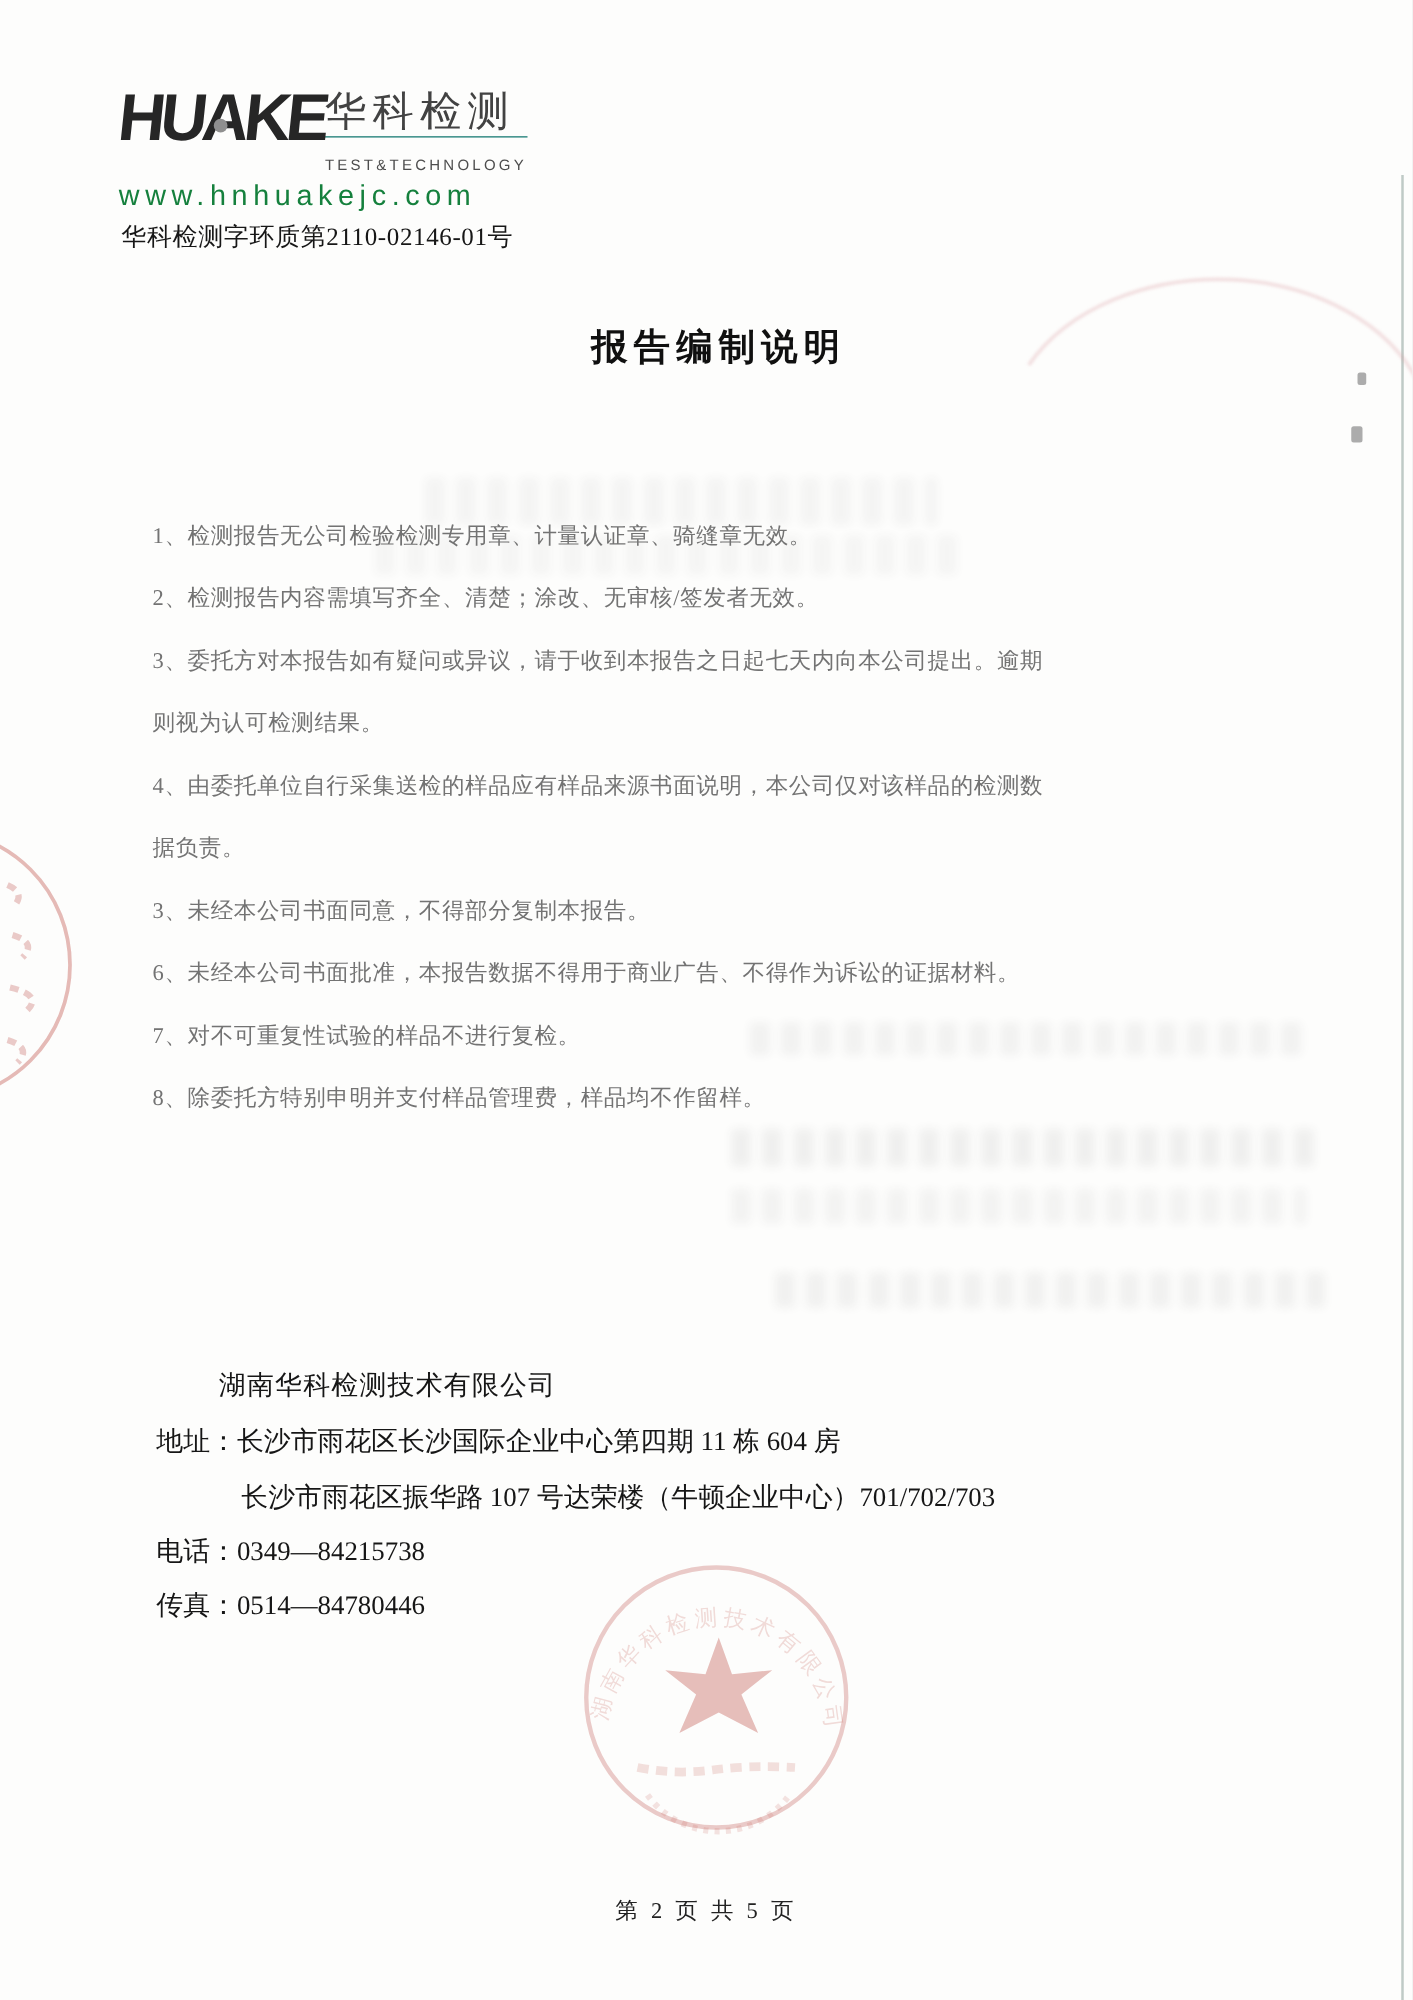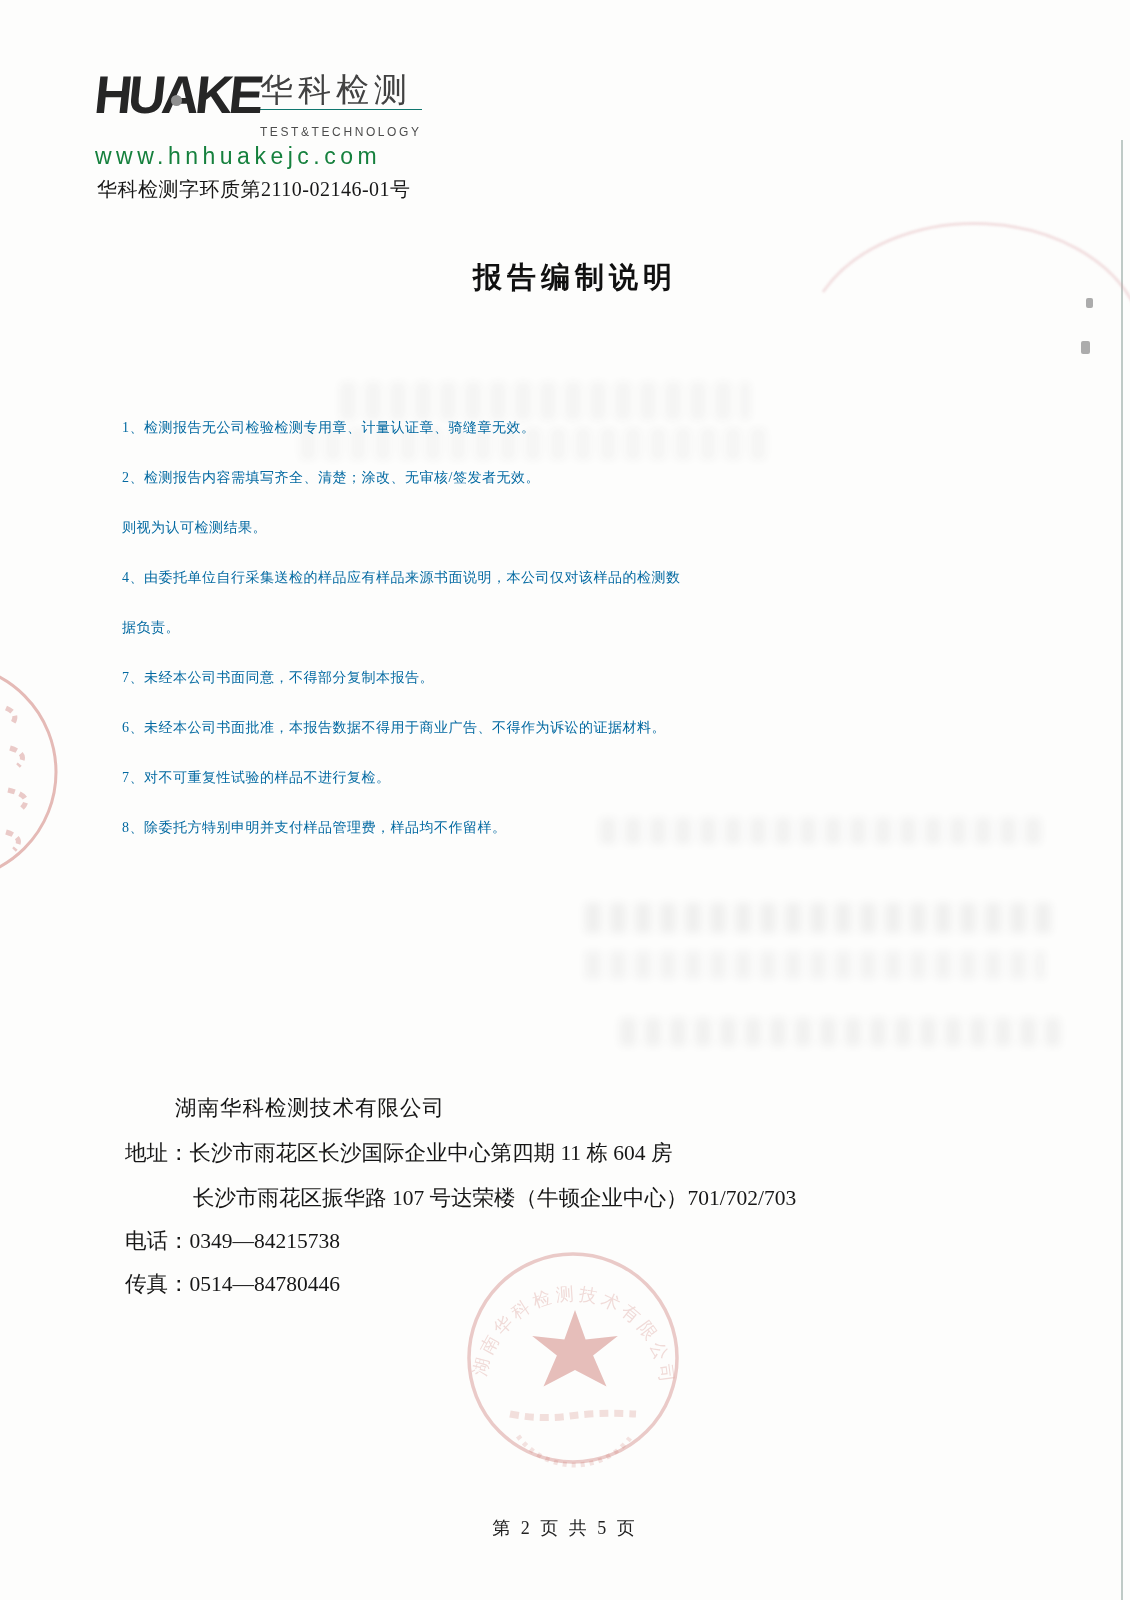--- a/index.html
+++ b/index.html
@@ -49,21 +49,21 @@
   
   .title{
     position:absolute;left:0;top:258px;width:100%;text-align:center;
     font-family:"Liberation Sans","DejaVu Sans",sans-serif;
     font-weight:bold;font-size:29px;letter-spacing:5px;color:#101010;padding-left:20px;
   }
 
   
   .notes{position:absolute;left:122px;top:403px;width:930px;}
   .note-line{
-    font-size:14px;line-height:50px;white-space:nowrap;letter-spacing:.5px;color:#0369a1;
+    font-size:18px;line-height:50px;white-space:nowrap;letter-spacing:.5px;color:#737373;
   }
 
   
   .company{position:absolute;left:0;top:0;width:100%;font-size:21.5px;color:#161616;}
   .company-name{position:absolute;left:175px;top:1093px;letter-spacing:1px;}
   .addr-row{position:absolute;left:125px;top:1138px;white-space:nowrap;}
   .addr2{position:absolute;left:193px;top:1183px;white-space:nowrap;}
   .phone-row{position:absolute;left:125px;top:1226px;white-space:nowrap;}
   .fax-row{position:absolute;left:125px;top:1269px;white-space:nowrap;}
 
@@ -164,24 +164,25 @@
       <div class="website">www.hnhuakejc.com</div>
     </div>
     <div class="doc-number">华科检测字环质第2110-02146-01号</div>
   </header>
 
   <h1 class="title">报告编制说明</h1>
 
   <div class="notes">
       <div class="note-line">1、检测报告无公司检验检测专用章、计量认证章、骑缝章无效。</div>
       <div class="note-line">2、检测报告内容需填写齐全、清楚；涂改、无审核/签发者无效。</div>
+      <div class="note-line">3、委托方对本报告如有疑问或异议，请于收到本报告之日起七天内向本公司提出。逾期</div>
       <div class="note-line">则视为认可检测结果。</div>
       <div class="note-line">4、由委托单位自行采集送检的样品应有样品来源书面说明，本公司仅对该样品的检测数</div>
       <div class="note-line">据负责。</div>
-      <div class="note-line">7、未经本公司书面同意，不得部分复制本报告。</div>
+      <div class="note-line">3、未经本公司书面同意，不得部分复制本报告。</div>
       <div class="note-line">6、未经本公司书面批准，本报告数据不得用于商业广告、不得作为诉讼的证据材料。</div>
       <div class="note-line">7、对不可重复性试验的样品不进行复检。</div>
       <div class="note-line">8、除委托方特别申明并支付样品管理费，样品均不作留样。</div>
     </div>
 
   <div class="company">
     <div class="company-name">湖南华科检测技术有限公司</div>
     <div class="addr-row"><span>地址：</span><span>长沙市雨花区长沙国际企业中心第四期 11 栋 604 房</span></div>
     <div class="addr2">长沙市雨花区振华路 107 号达荣楼（牛顿企业中心）701/702/703</div>
     <div class="phone-row"><span>电话：</span><span>0349—84215738</span></div>

